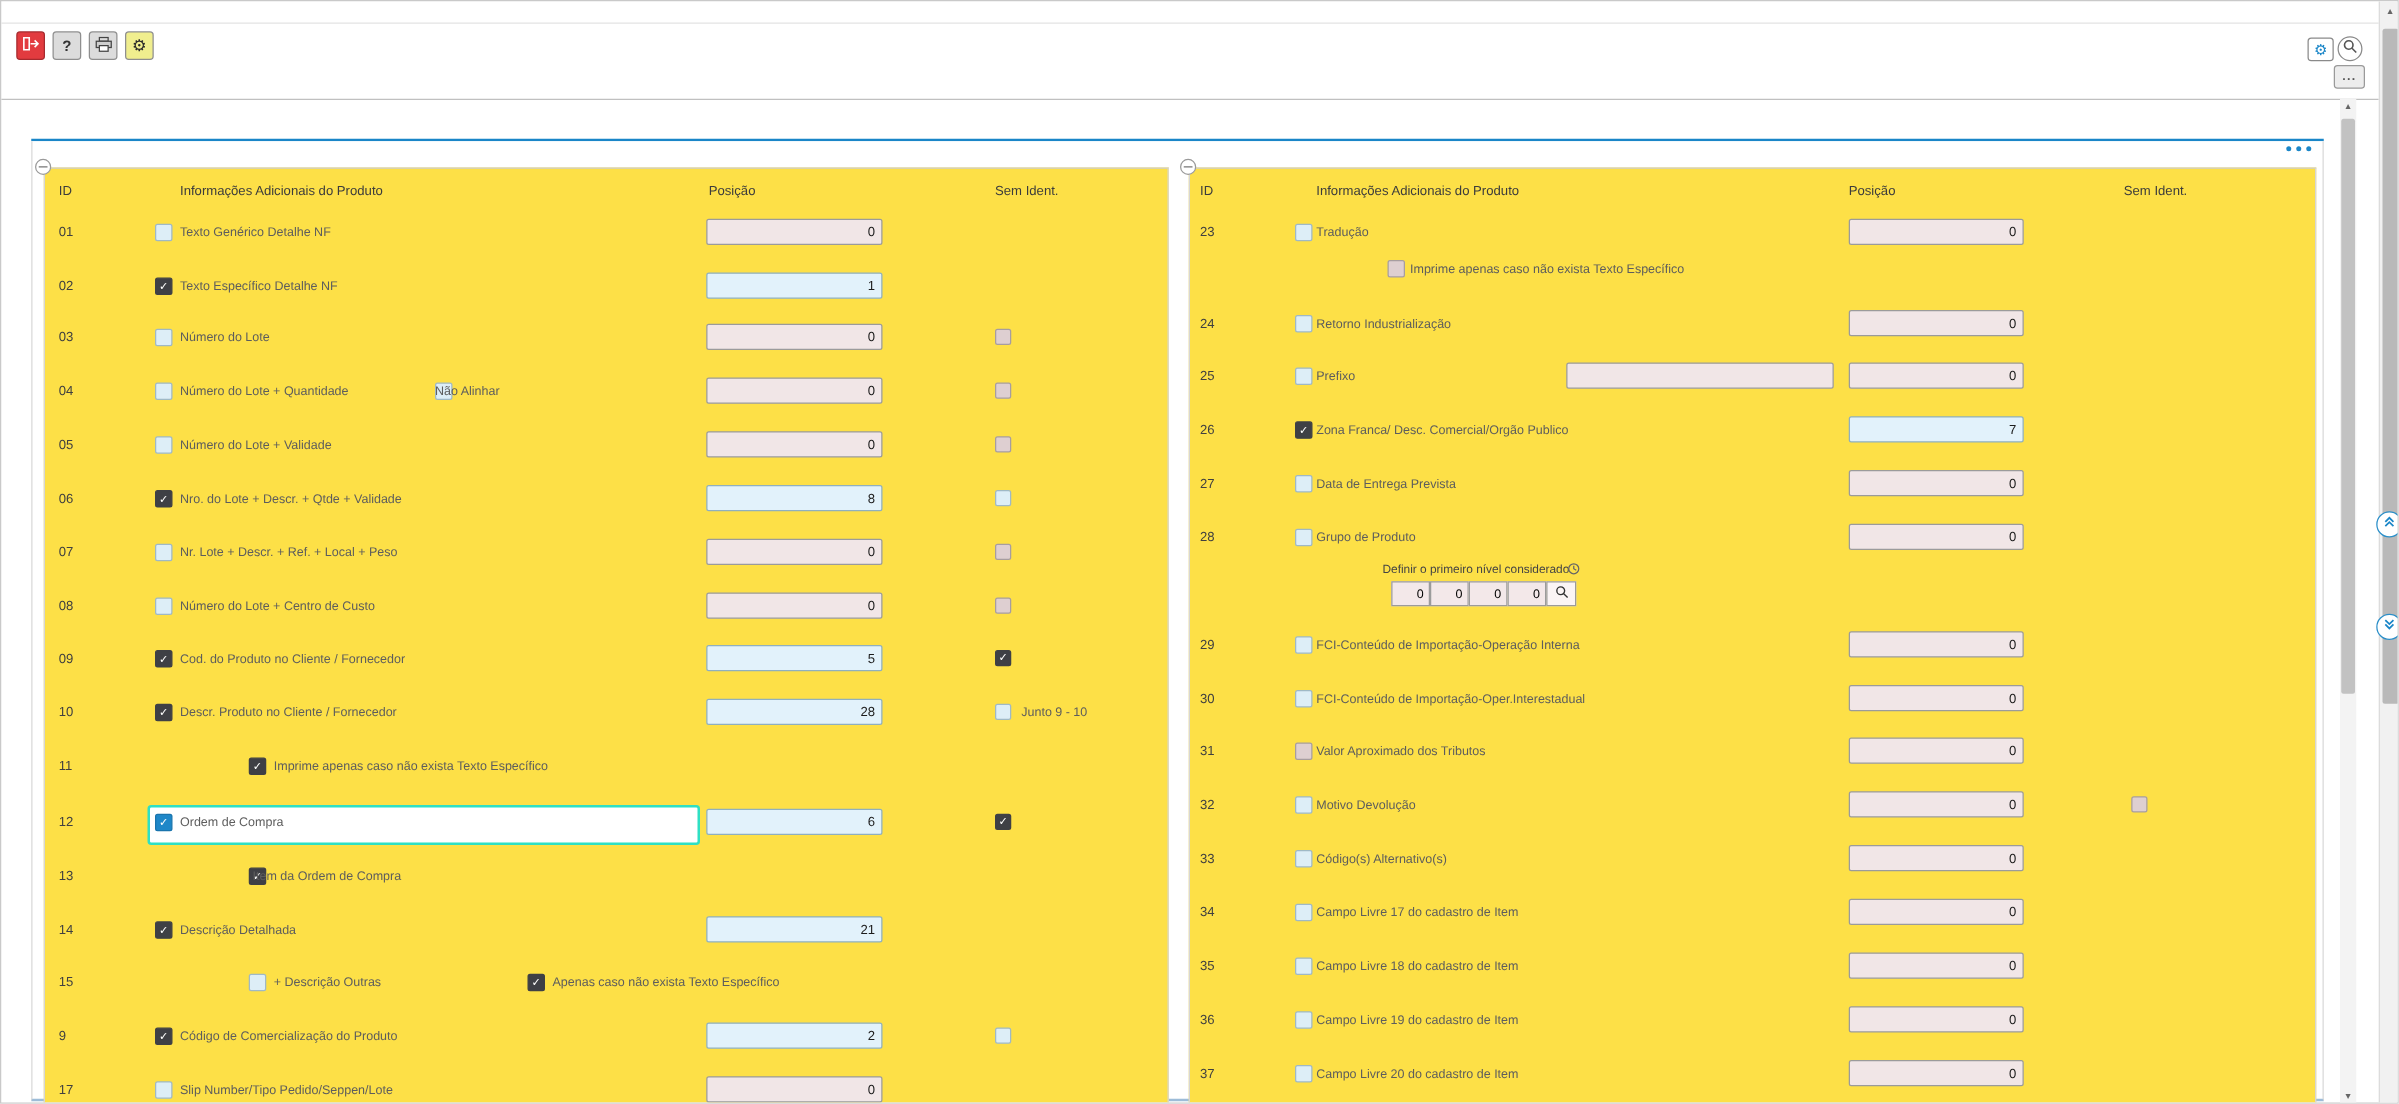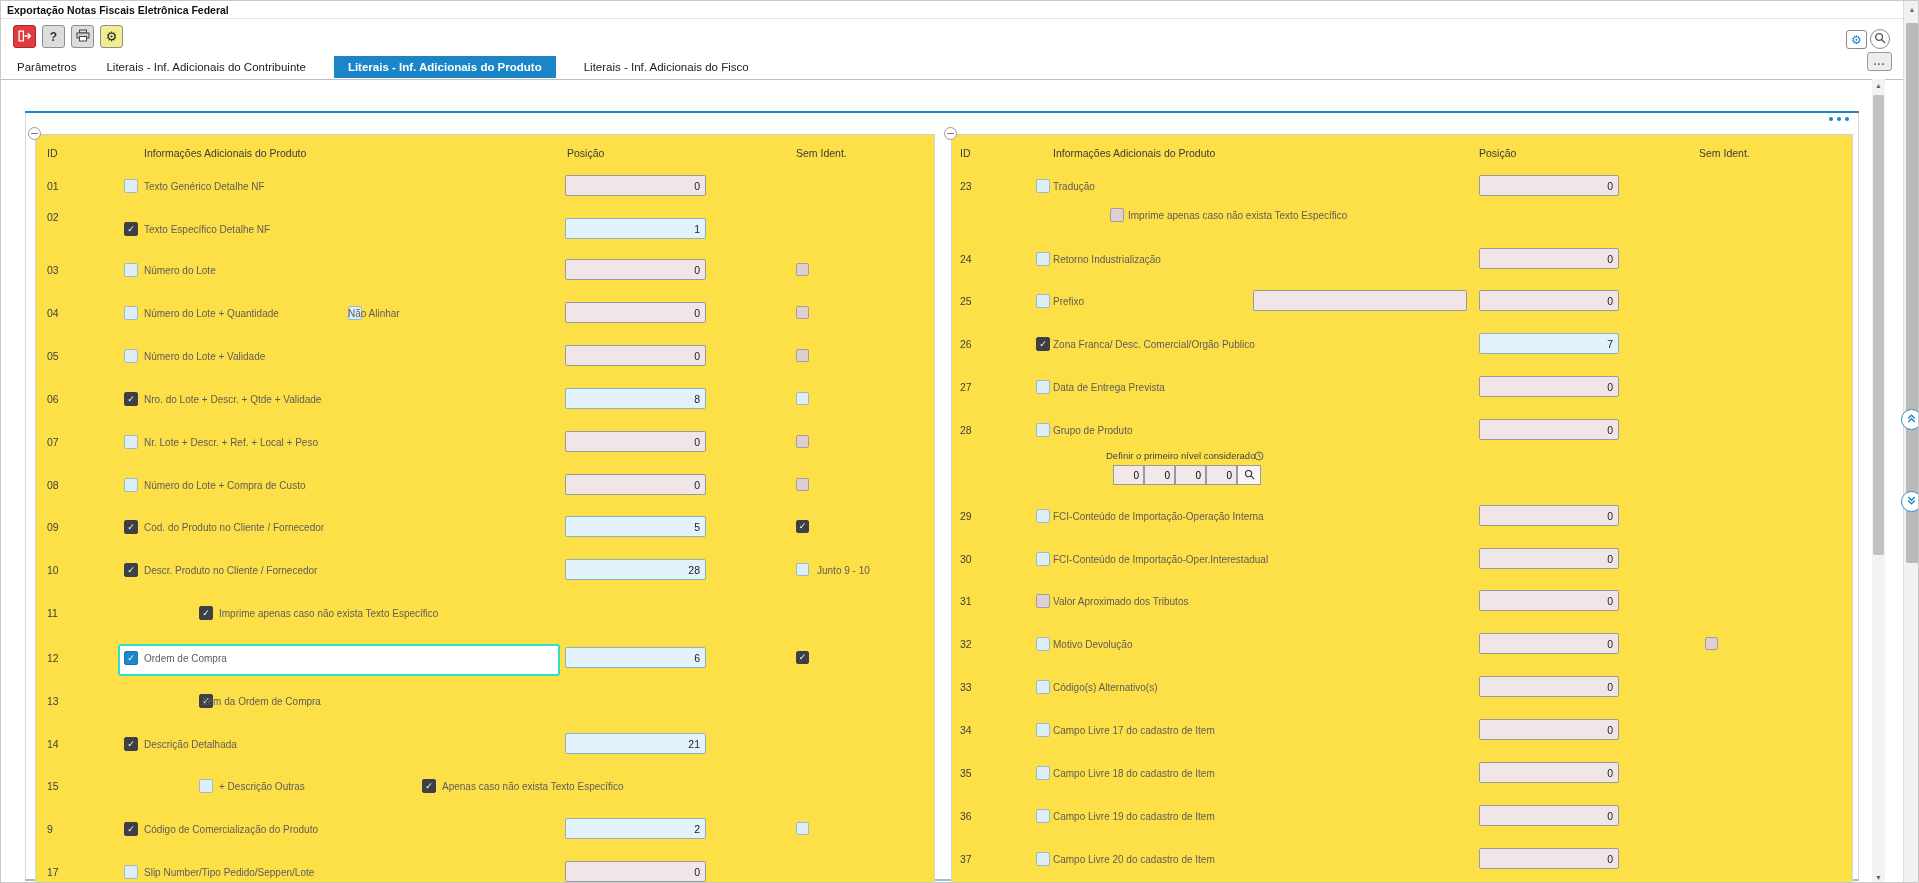--- a/index.html
+++ b/index.html
@@ -64,23 +64,20 @@
   .defbox{position:absolute;height:20px;box-sizing:border-box;background:#f3e8e9;border:1px solid #9b9b9b;
          font-family:"Liberation Sans",sans-serif;font-size:10px;text-align:right;padding:0 4px;}
   .defsearch{position:absolute;width:24px;height:20px;box-sizing:border-box;background:#fbf5f5;
          border:1px solid #9b9b9b;display:flex;align-items:center;justify-content:center;cursor:pointer;}
 </style>
 </head>
 <body>
 
 <div id="root">
 
-  <div class="abs titlebar">
-    <div class="abs title-text">Exportação Notas Fiscais Eletrônica Federal</div>
-  </div>
   <div class="abs title-sep"></div>
 
   <div class="abs tbtn tbtn-red" style="left:12px;">
     <span>
       <svg width="14" height="12" viewBox="0 0 13 11">
           <path d="M1 1h4v9H1z" fill="none" stroke="#fff" stroke-width="1.2"></path>
           <path d="M6 5.5h5M9 3l2.5 2.5L9 8" stroke="#fff" stroke-width="1.2" fill="none"></path>
         </svg>
     </span>
   </div>
@@ -106,26 +103,20 @@
   <div class="abs trbtn" style="left:1869px;top:28px;width:20px;height:20px;border-radius:50%;">
     <span>
       <svg width="12" height="12" viewBox="0 0 12 12">
           <circle cx="5" cy="5" r="3.4" fill="none" stroke="#555" stroke-width="1.3"></circle>
           <line x1="7.6" y1="7.6" x2="11" y2="11" stroke="#555" stroke-width="1.3"></line>
         </svg>
     </span>
   </div>
   <div class="abs morebtn">...</div>
 
-  <div class="abs tabs">
-    <div class="tab">Parâmetros</div>
-    <div class="tab">Literais - Inf. Adicionais do Contribuinte</div>
-    <div class="tab active">Literais - Inf. Adicionais do Produto</div>
-    <div class="tab">Literais - Inf. Adicionais do Fisco</div>
-  </div>
   <div class="abs tab-underline"></div>
 
   <div class="abs subtab-underline"></div>
 
   <div class="abs panel"></div>
 
   <div class="abs dots">
       <i></i>
       <i></i>
       <i></i>
@@ -133,21 +124,21 @@
 
   <div class="abs fieldset" style="left:34px;top:133px;width:900px;height:748px;">
     <div class="hdr" style="left:11px;top:12px;">ID</div>
     <div class="hdr" style="left:108px;top:12px;">Informações Adicionais do Produto</div>
     <div class="hdr" style="left:531px;top:12px;">Posição</div>
     <div class="hdr" style="left:760px;top:12px;">Sem Ident.</div>
   <div class="idtxt" style="left: 11px; top: 45px;">01</div>
       <div class="cb cb-un" style="left: 88px; top: 44px; width: 14px; height: 14px;"></div>
       <div class="lbl" style="left: 108px; top: 45px;">Texto Genérico Detalhe NF</div>
       <input class="in in-dis" readonly="" value="0" style="left: 529px; top: 40px; width: 141px;">
-      <div class="idtxt" style="left: 11px; top: 76px; text-align: right;">02</div>
+      <div class="idtxt" style="left: 11px; top: 88px; text-align: right;">02</div>
       <div class="cb cb-ck" style="left: 88px; top: 87px; width: 14px; height: 14px;">✓</div>
       <div class="lbl" style="left: 108px; top: 88px;">Texto Específico Detalhe NF</div>
       <input class="in in-en" readonly="" value="1" style="left: 529px; top: 83px; width: 141px;">
       <div class="idtxt" style="left: 11px; top: 129px;">03</div>
       <div class="cb cb-un" style="left: 88px; top: 128px; width: 14px; height: 14px;"></div>
       <div class="lbl" style="left: 108px; top: 129px;">Número do Lote</div>
       <input class="in in-dis" readonly="" value="0" style="left: 529px; top: 124px; width: 141px;">
       <div class="cb cb-dis" style="left: 760px; top: 128px; width: 13px; height: 13px;"></div>
       <div class="idtxt" style="left: 11px; top: 172px;">04</div>
       <div class="cb cb-un" style="left: 88px; top: 171px; width: 14px; height: 14px;"></div>
@@ -166,21 +157,21 @@
       <div class="lbl" style="left: 108px; top: 258px;">Nro. do Lote + Descr. + Qtde + Validade</div>
       <input class="in in-en" readonly="" value="8" style="left: 529px; top: 253px; width: 141px;">
       <div class="cb cb-un" style="left: 760px; top: 257px; width: 13px; height: 13px;"></div>
       <div class="idtxt" style="left: 11px; top: 301px;">07</div>
       <div class="cb cb-un" style="left: 88px; top: 300px; width: 14px; height: 14px;"></div>
       <div class="lbl" style="left: 108px; top: 301px;">Nr. Lote + Descr. + Ref. + Local + Peso</div>
       <input class="in in-dis" readonly="" value="0" style="left: 529px; top: 296px; width: 141px;">
       <div class="cb cb-dis" style="left: 760px; top: 300px; width: 13px; height: 13px;"></div>
       <div class="idtxt" style="left: 11px; top: 344px;">08</div>
       <div class="cb cb-un" style="left: 88px; top: 343px; width: 14px; height: 14px;"></div>
-      <div class="lbl" style="left: 108px; top: 344px;">Número do Lote + Compra de Custo</div>
+      <div class="lbl" style="left: 108px; top: 344px;">Número do Lote + Centro de Custo</div>
       <input class="in in-dis" readonly="" value="0" style="left: 529px; top: 339px; width: 141px;">
       <div class="cb cb-dis" style="left: 760px; top: 343px; width: 13px; height: 13px;"></div>
       <div class="idtxt" style="left: 11px; top: 386px;">09</div>
       <div class="cb cb-ck" style="left: 88px; top: 385px; width: 14px; height: 14px;">✓</div>
       <div class="lbl" style="left: 108px; top: 386px;">Cod. do Produto no Cliente / Fornecedor</div>
       <input class="in in-en" readonly="" value="5" style="left: 529px; top: 381px; width: 141px;">
       <div class="cb cb-ck" style="left: 760px; top: 385px; width: 13px; height: 13px;">✓</div>
       <div class="idtxt" style="left: 11px; top: 429px;">10</div>
       <div class="cb cb-ck" style="left: 88px; top: 428px; width: 14px; height: 14px;">✓</div>
       <div class="lbl" style="left: 108px; top: 429px;">Descr. Produto no Cliente / Fornecedor</div>

